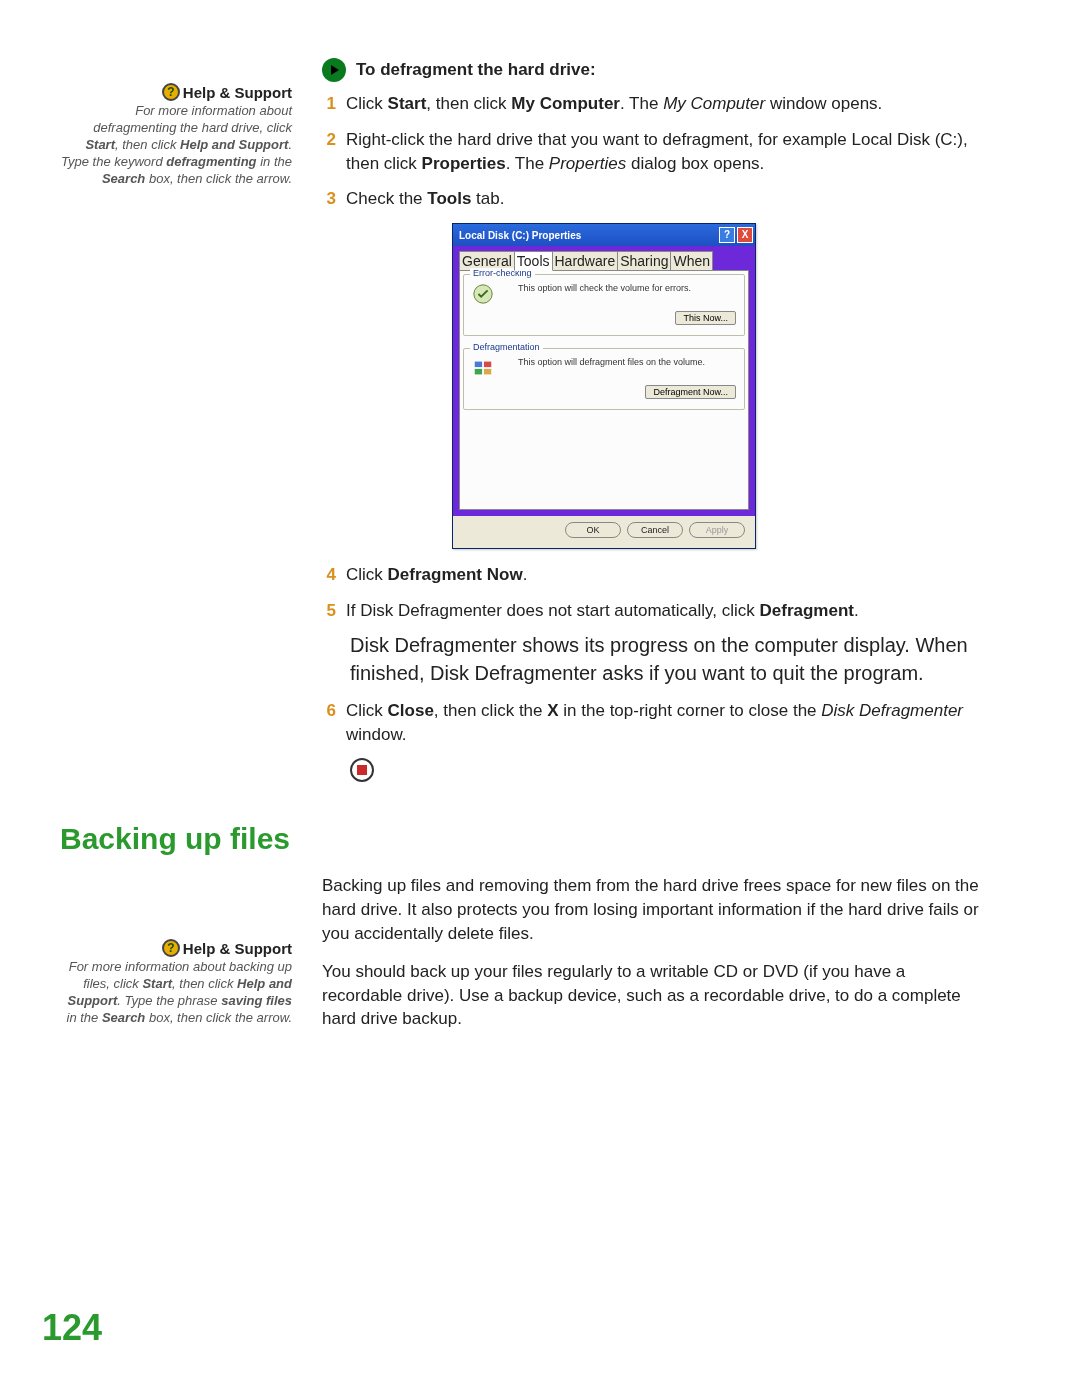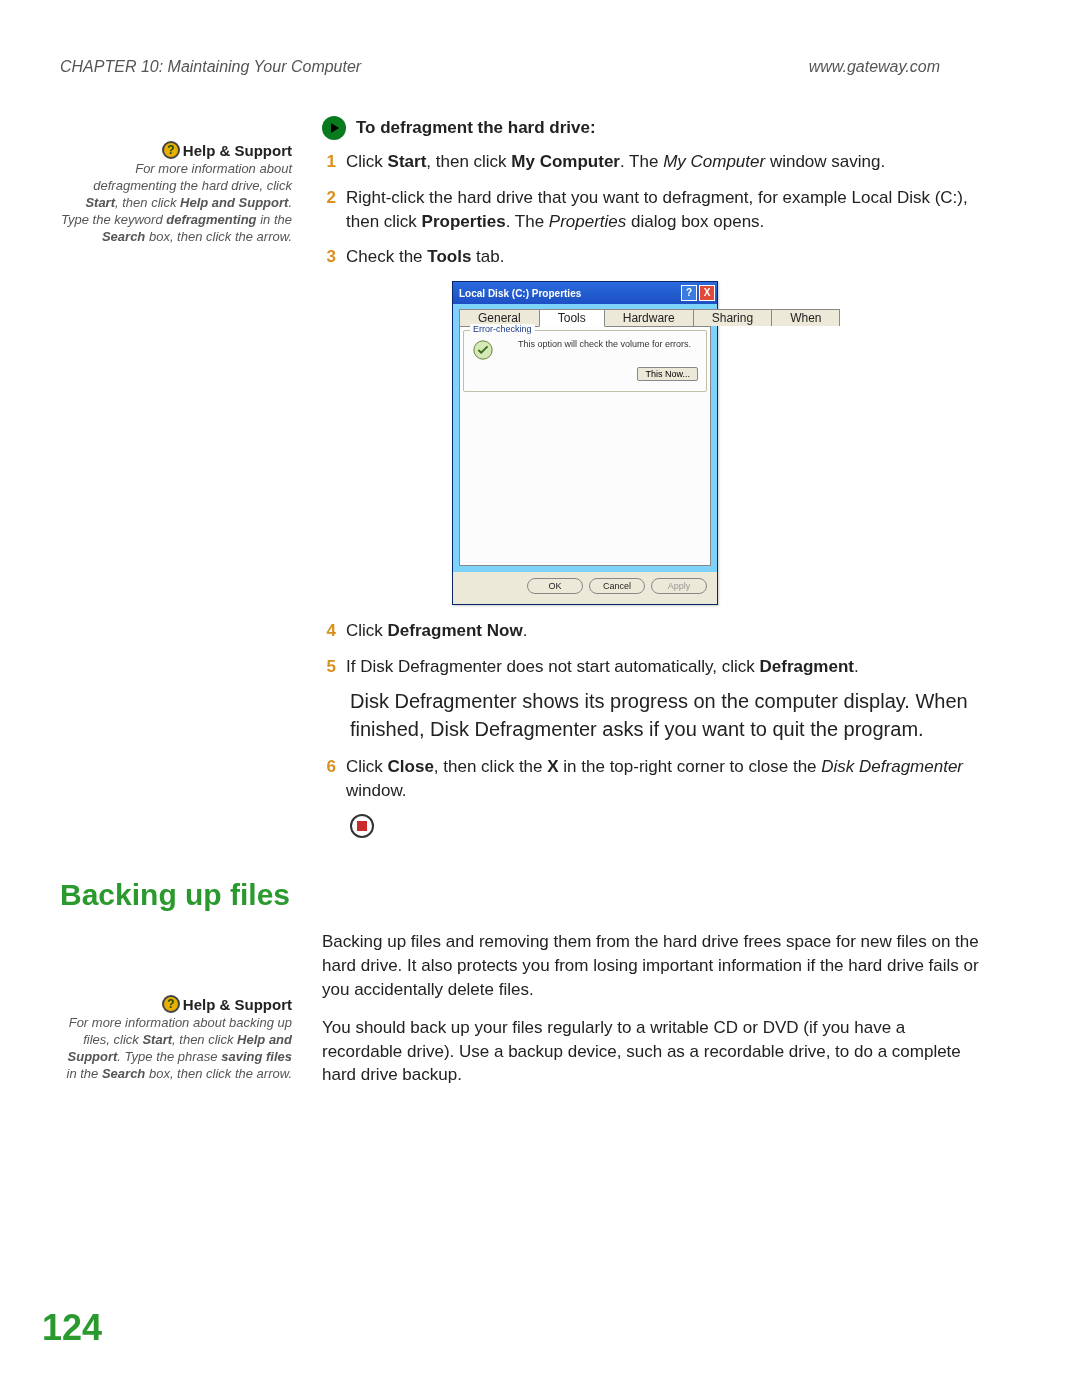--- a/index.html
+++ b/index.html
@@ -123,26 +123,26 @@
 .page-num {
   position: absolute;
   bottom: 48px;
   left: 42px;
   color: #2a9a2e;
   font-weight: bold;
   font-size: 36px;
 }
 
 .dialog {
-  width: 266px;
+  width: 304px;
   margin: 8px 0 14px 130px;
   border: 1px solid #0a246a;
   box-shadow: 1px 1px 2px rgba(0,0,0,0.2);
   font-size: 9px;
-  background: #7dd3fc;
+  background: #6d28d9;
 }
 .dialog .titlebar {
   background: linear-gradient(to bottom, #2a6bdd, #1d4fc3);
   color: #fff;
   height: 22px;
   display: flex;
   align-items: center;
   justify-content: space-between;
   padding: 0 2px 0 6px;
   font-weight: bold;
@@ -161,22 +161,22 @@
 }
 .title-btn.close { background: #e04a3a; }
 .dialog .tabs {
   display: flex;
   padding: 5px 6px 0;
   gap: 0;
 }
 .dialog .tab {
   border: 1px solid #888;
   border-bottom: none;
-  padding: 1px 18px;
-  font-size: 12px;
+  padding: 1px 2px;
+  font-size: 14px;
   background: #ece9d8;
   position: relative;
   margin-right: -1px;
 }
 .dialog .tab.active { background: #fff; z-index: 2; border-bottom: 1px solid #fff; margin-bottom: -1px; }
 .dialog .tabbody {
   background: #fcfcfc;
   border: 1px solid #888;
   margin: 0 6px 6px;
   padding: 3px;
@@ -233,24 +233,20 @@
   background: #ece9d8;
   border-radius: 8px;
   text-align: center;
 }
 .dialog-footer .dbtn.disabled { color: #999; }
 </style>
 </head>
 <body>
 
 <div class="page">
-  <div class="header">
-    <span>CHAPTER 10: Maintaining Your Computer</span>
-    <span>www.gateway.com</span>
-  </div>
 
   <div class="two-col">
     <div class="sidebar">
       <div class="help-box">
         <div class="help-title">
           <span class="q-icon">?</span>
           <span>Help &amp; Support</span>
         </div>
         <div class="help-body">
           <span>For more information about defragmenting the hard drive, click </span><span class="b">Start</span><span>, then click </span><span class="b">Help and Support</span><span>. Type the keyword </span><span class="b">defragmenting</span><span> in the </span><span class="b">Search</span><span> box, then click the arrow.</span>
@@ -260,21 +256,21 @@
 
     <div class="main">
       <div class="sect-head">
         <span class="play-icon"></span>
         <span>To defragment the hard drive:</span>
       </div>
 
       <div class="ol">
         <div class="step">
           <span class="num">1</span>
-          <span class="txt"><span>Click </span><span class="bold">Start</span><span>, then click </span><span class="bold">My Computer</span><span>. The </span><span class="ital">My Computer</span><span> window saving.</span></span>
+          <span class="txt"><span>Click </span><span class="bold">Start</span><span>, then click </span><span class="bold">My Computer</span><span>. The </span><span class="ital">My Computer</span><span> window opens.</span></span>
         </div>
         <div class="step">
           <span class="num">2</span>
           <span class="txt"><span>Right-click the hard drive that you want to defragment, for example Local Disk (C:), then click </span><span class="bold">Properties</span><span>. The </span><span class="ital">Properties</span><span> dialog box opens.</span></span>
         </div>
         <div class="step">
           <span class="num">3</span>
           <span class="txt"><span>Check the </span><span class="bold">Tools</span><span> tab.</span></span>
         </div>
 
@@ -299,20 +295,34 @@
               <div class="row">
                 <svg class="fs-icon" viewBox="0 0 24 24">
                     <circle cx="12" cy="12" r="10" fill="#d7e8b8" stroke="#5a7a2a"></circle>
                     <path d="M7 12l3 3 7-7" stroke="#3a6a1a" stroke-width="2" fill="none"></path>
                   </svg>
                 <span>This option will check the volume for errors.</span>
               </div>
               <button class="btn">This Now...</button>
               <div style="clear:both"></div>
             </div>
+            <div class="fieldset">
+              <span class="legend">Defragmentation</span>
+              <div class="row">
+                <svg class="fs-icon" viewBox="0 0 24 24">
+                    <rect x="3" y="5" width="8" height="6" fill="#4a7ad8"></rect>
+                    <rect x="13" y="5" width="8" height="6" fill="#d84a4a"></rect>
+                    <rect x="3" y="13" width="8" height="6" fill="#3aa84a"></rect>
+                    <rect x="13" y="13" width="8" height="6" fill="#d8a84a"></rect>
+                  </svg>
+                <span>This option will defragment files on the volume.</span>
+              </div>
+              <button class="btn">Defragment Now...</button>
+              <div style="clear:both"></div>
+            </div>
           </div>
           <div class="dialog-footer">
             <span class="dbtn">OK</span>
             <span class="dbtn">Cancel</span>
             <span class="dbtn disabled">Apply</span>
           </div>
         </div>
 
         <div class="step">
           <span class="num">4</span>

